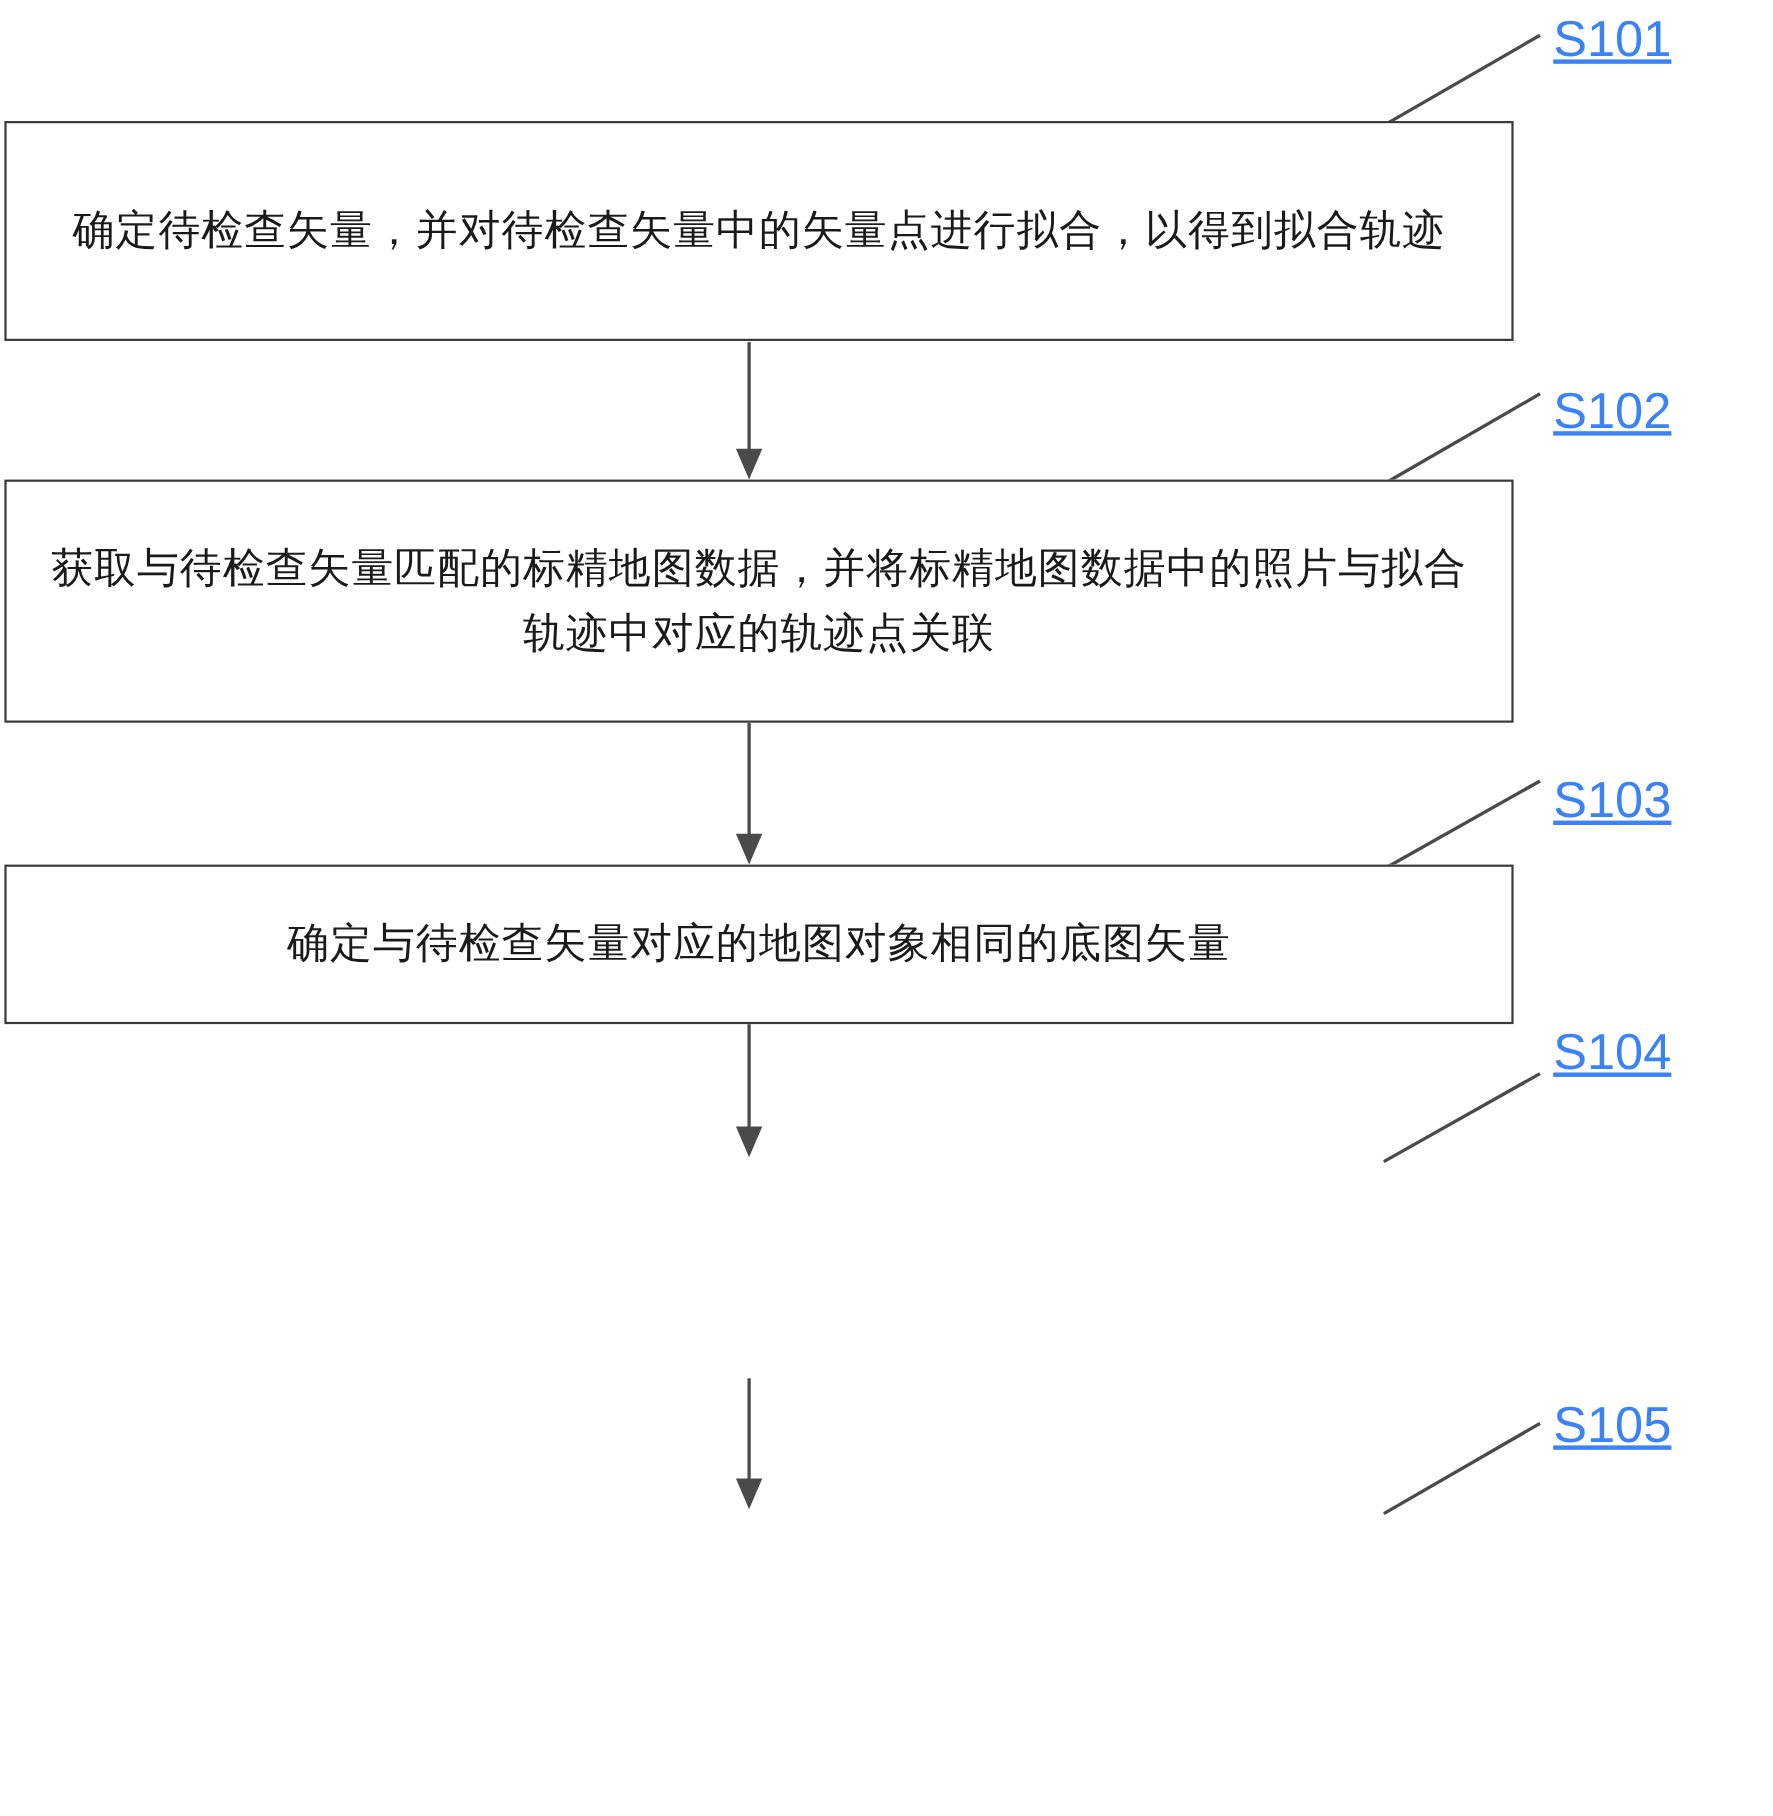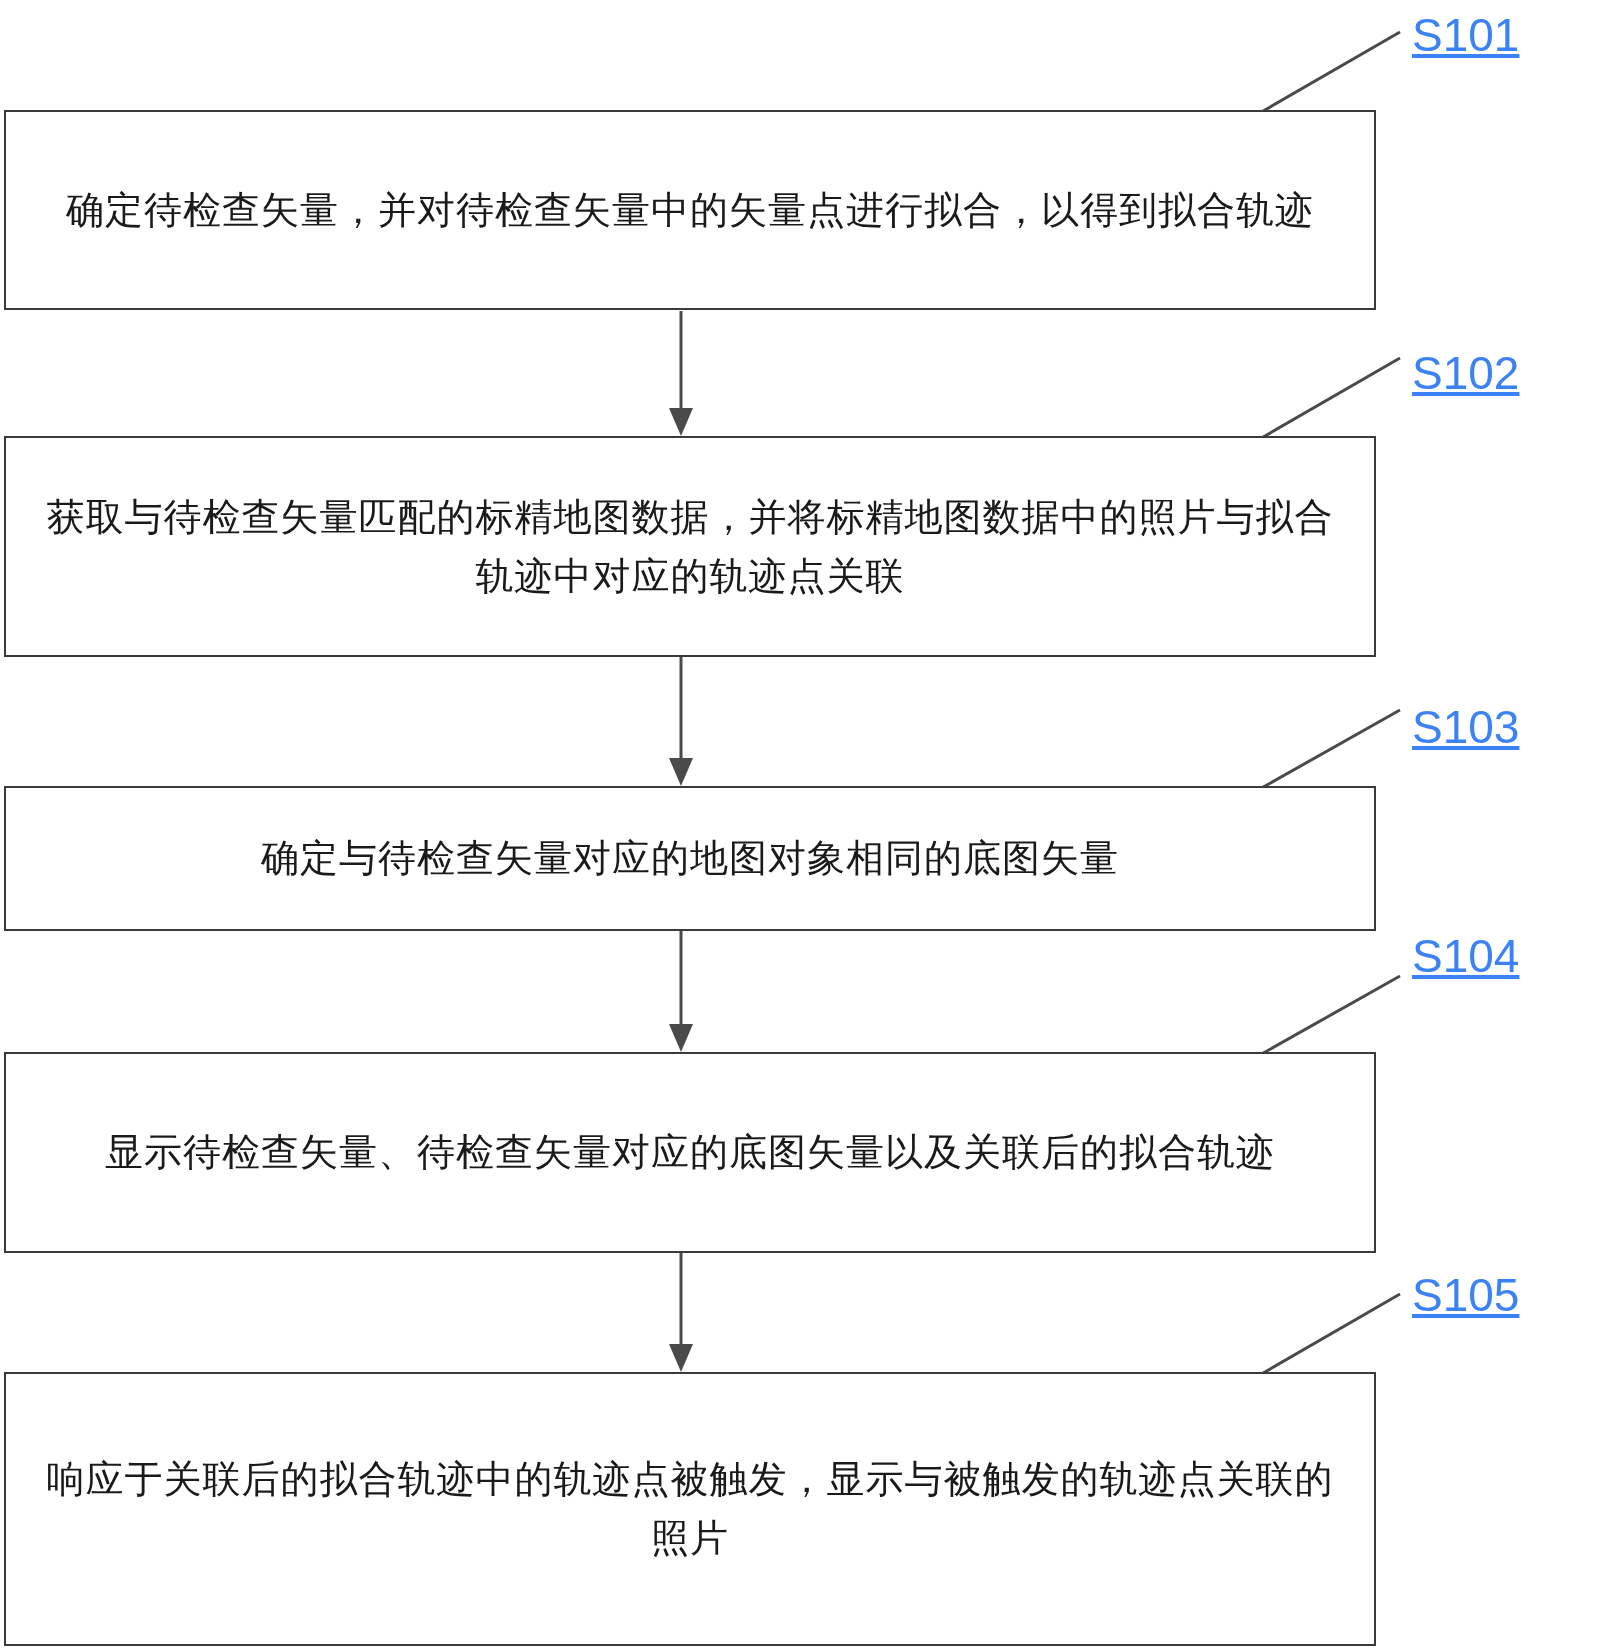--- a/index.html
+++ b/index.html
@@ -94,27 +94,21 @@
   </div>
 
   <div class="step-box" style="top:786px; height:145px;">
     <span>确定与待检查矢量对应的地图对象相同的底图矢量</span>
   </div>
 
   <div class="step-box" style="top:436px; height:221px;">
     <span>获取与待检查矢量匹配的标精地图数据，并将标精地图数据中的照片与拟合轨迹中对应的轨迹点关联</span>
   </div>
 
-  <div class="step-box" style="top:1052px; height:201px;">
-    <span>显示待检查矢量、待检查矢量对应的底图矢量以及关联后的拟合轨迹</span>
-  </div>
 
-  <div class="step-box" style="top:1372px; height:274px;">
-    <span>响应于关联后的拟合轨迹中的轨迹点被触发，显示与被触发的轨迹点关联的照片</span>
-  </div>
 
   <div class="step-label" style="left:1412px; top:8px;">S101</div>
 
   <div class="step-label" style="left:1412px; top:346px;">S102</div>
 
   <div class="step-label" style="left:1412px; top:700px;">S103</div>
 
   <div class="step-label" style="left:1412px; top:929px;">S104</div>
 
   <div class="step-label" style="left:1412px; top:1268px;">S105</div>

